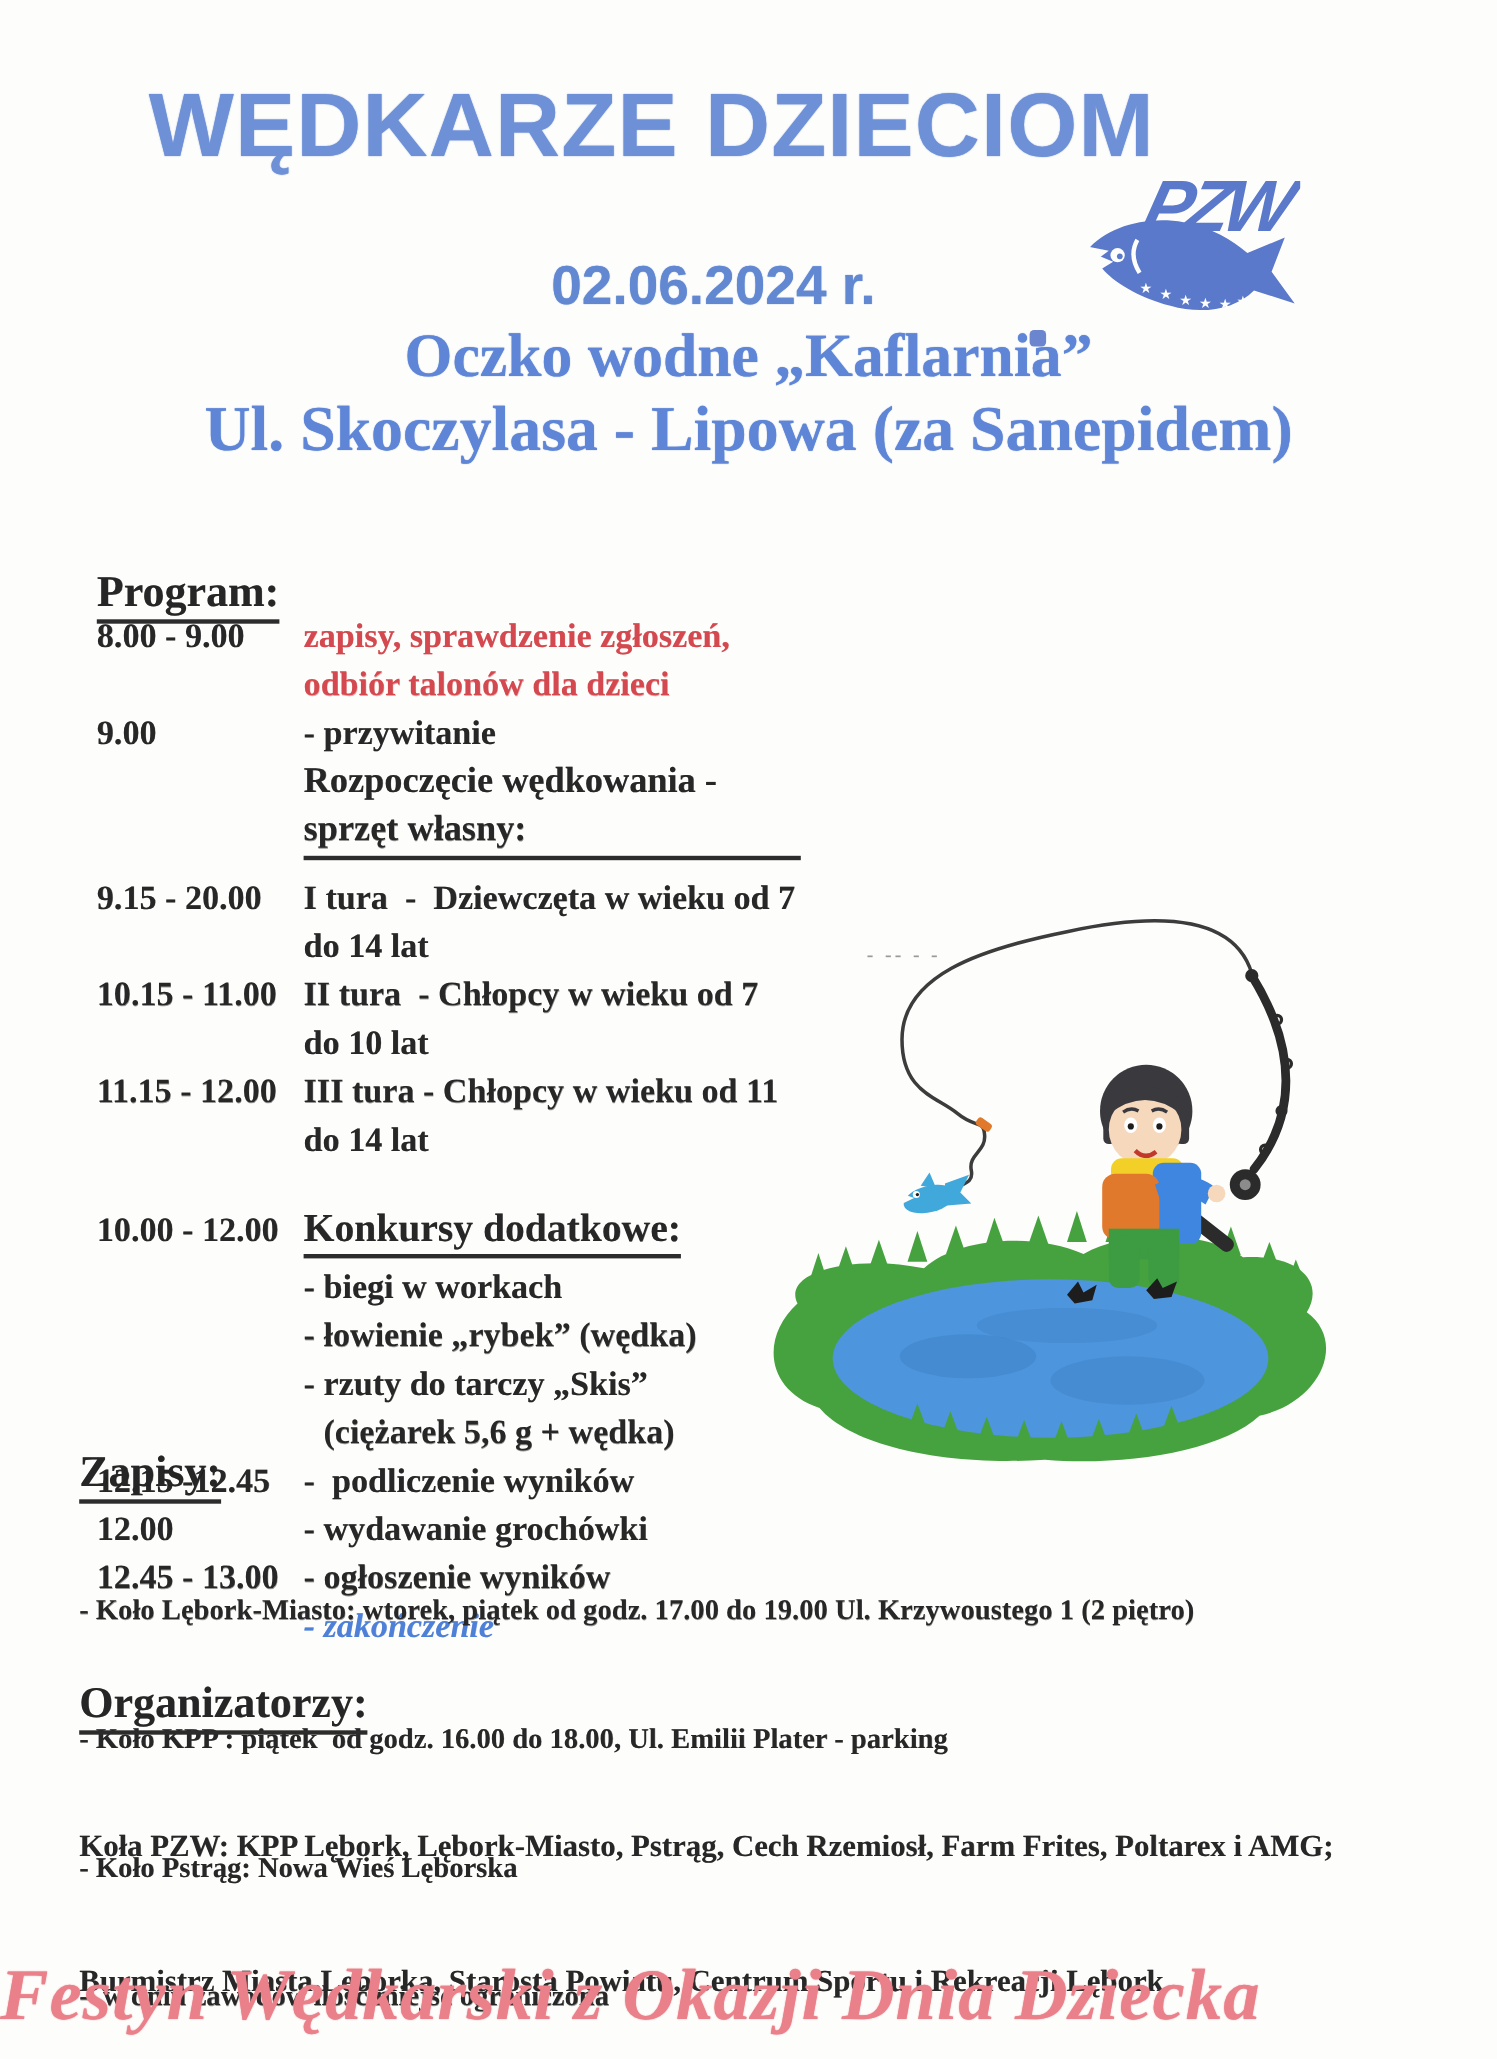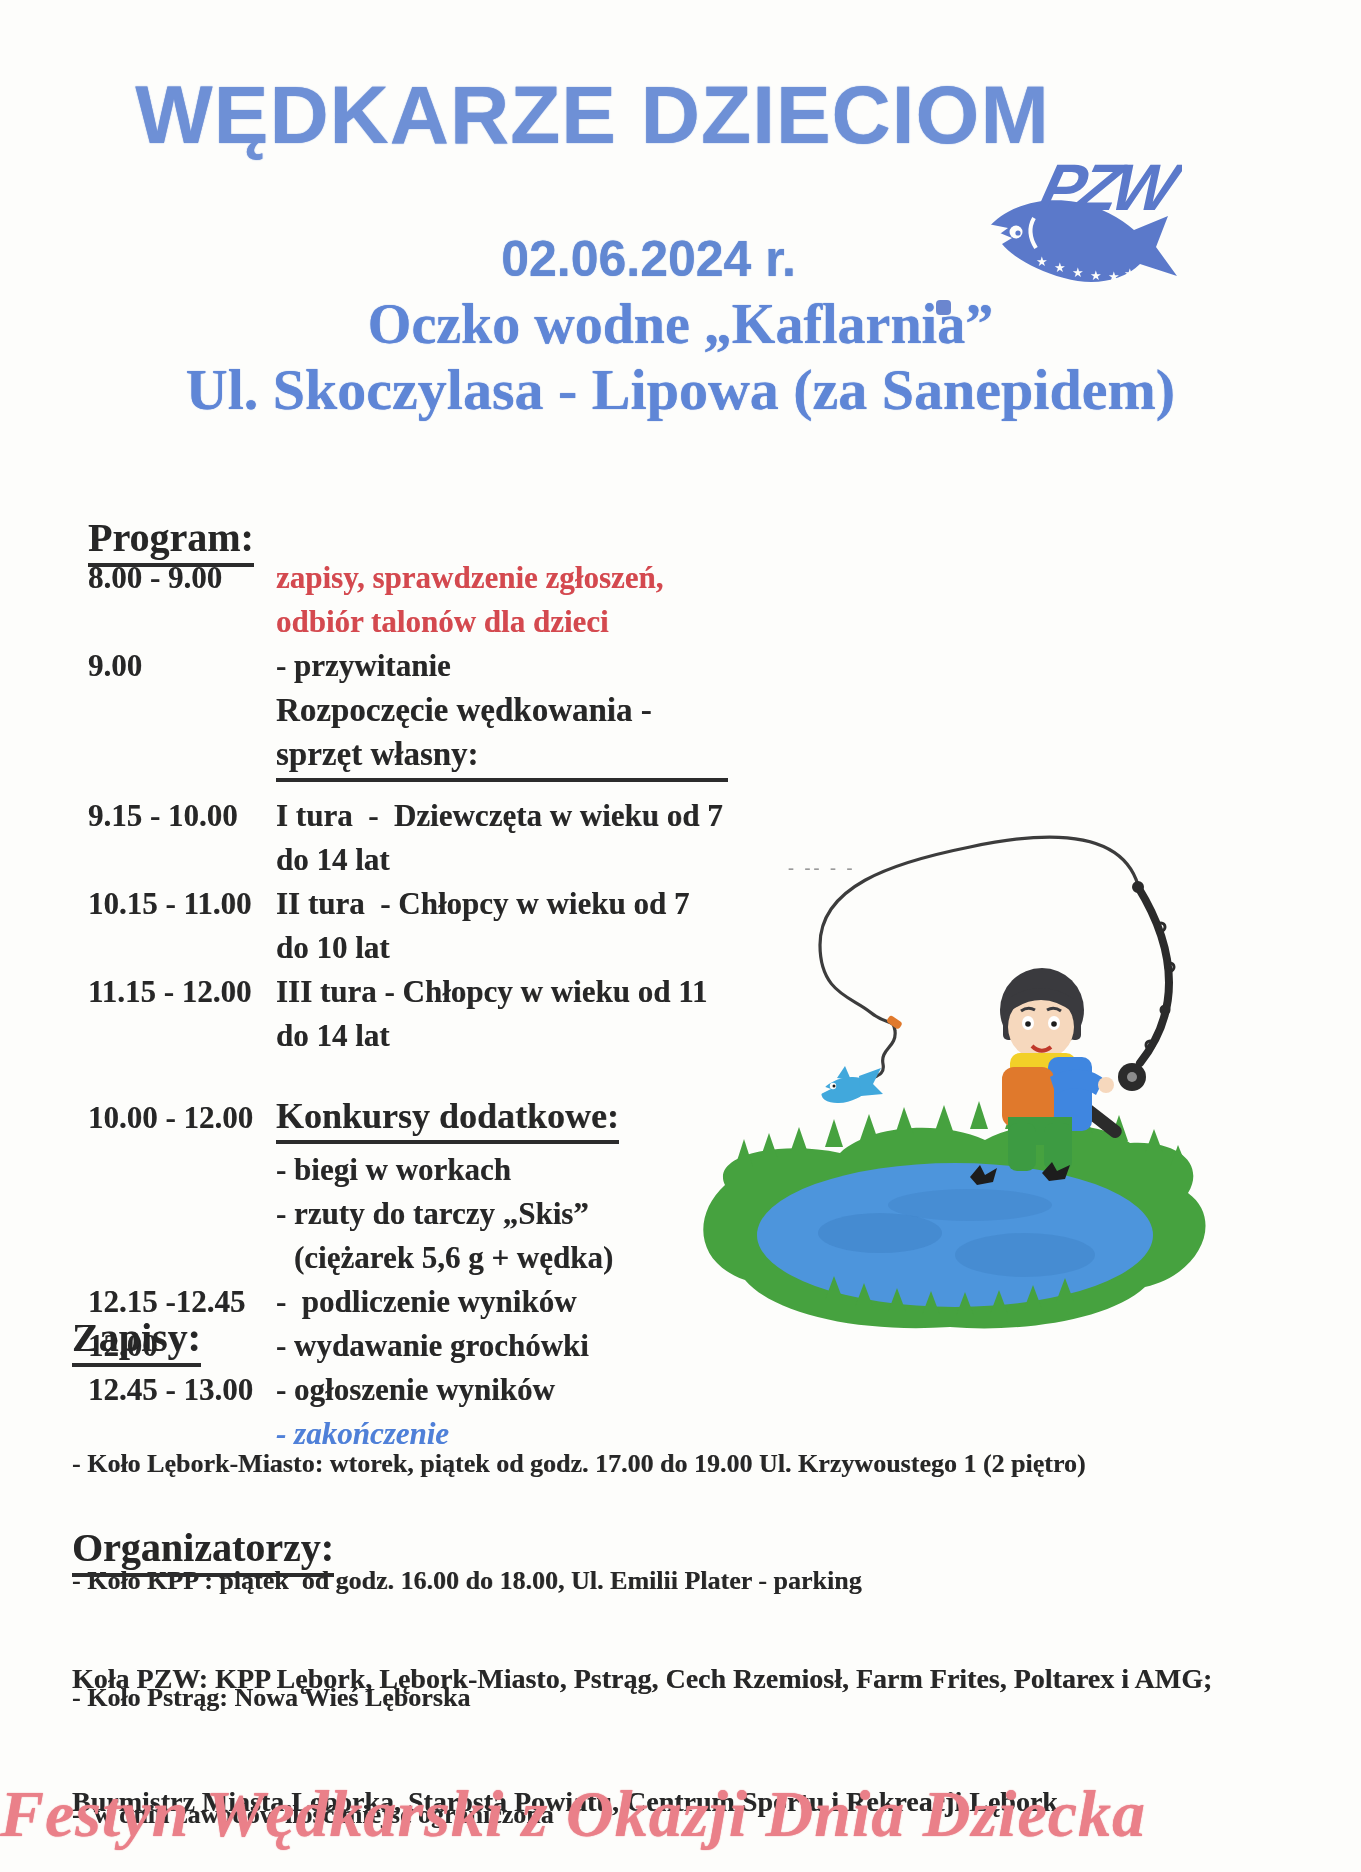--- a/index.html
+++ b/index.html
@@ -139,38 +139,42 @@
     </div>
     <div class="prow">
       <span class="ptime">9.00</span>
       <span class="ptext">- przywitanie</span>
     </div>
     <div class="prow row-rozp">
       <span class="ptime"></span>
       <span class="ptext"><span class="uline-b">Rozpoczęcie wędkowania - sprzęt własny:</span></span>
     </div>
     <div class="prow">
-      <span class="ptime">9.15 - 10.00</span>
+      <span class="ptime">9.15 - 20.00</span>
       <span class="ptext">I tura  -  Dziewczęta w wieku od 7 do 14 lat</span>
     </div>
     <div class="prow">
       <span class="ptime">10.15 - 11.00</span>
       <span class="ptext">II tura  - Chłopcy w wieku od 7 do 10 lat</span>
     </div>
     <div class="prow">
       <span class="ptime">11.15 - 12.00</span>
       <span class="ptext">III tura - Chłopcy w wieku od 11 do 14 lat</span>
     </div>
     <div class="prow row-konk">
       <span class="ptime">10.00 - 12.00</span>
       <span class="ptext"><span class="uline-b">Konkursy dodatkowe:</span></span>
     </div>
     <div class="prow">
       <span class="ptime"></span>
       <span class="ptext">- biegi w workach</span>
+    </div>
+    <div class="prow">
+      <span class="ptime"></span>
+      <span class="ptext">- łowienie „rybek” (wędka)</span>
     </div>
     <div class="prow">
       <span class="ptime"></span>
       <span class="ptext">- rzuty do tarczy „Skis”</span>
     </div>
     <div class="prow row-indent">
       <span class="ptime"></span>
       <span class="ptext">(ciężarek 5,6 g + wędka)</span>
     </div>
     <div class="prow">

